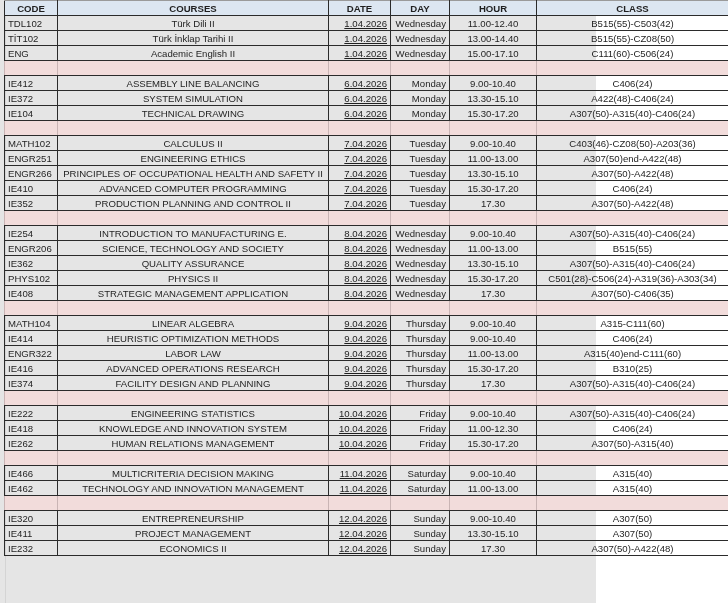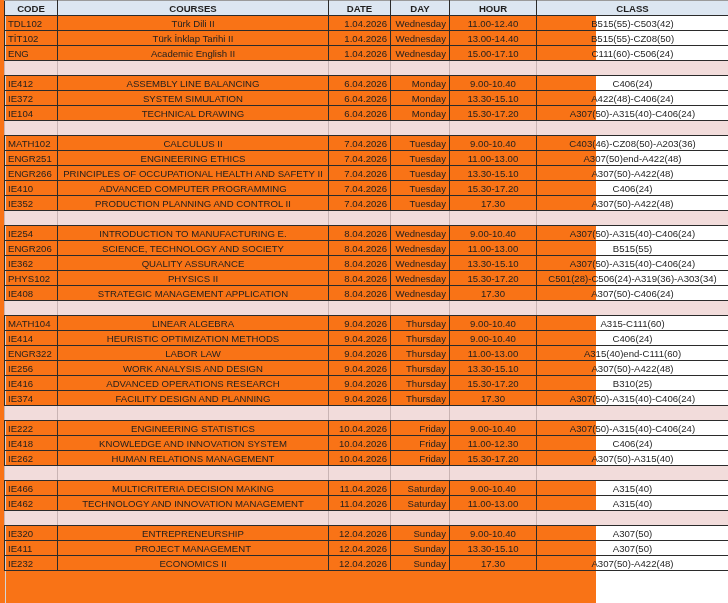--- a/index.html
+++ b/index.html
@@ -1,30 +1,30 @@
 <!DOCTYPE html>
 <html><head>
   <meta charset="utf-8">
   <style>
     html, body { margin:0; padding:0; background:#ffffff; }
     body { width:728px; height:603px; overflow:hidden; font-family:"Liberation Sans", sans-serif; }
-    .sheet { position:relative; width:596px; height:603px; background:#f97316; }
+    .sheet { position:relative; width:596px; height:603px; background:#e5e5e5; }
     .gridline-left { position:absolute; left:0; top:0; width:5px; height:603px; border-right:1px solid #d4d4d4; }
     table { border-collapse:collapse; table-layout:fixed; position:absolute; left:4px; top:0; width:724px; }
     col.c-code { width:53px; }
     col.c-course { width:271px; }
     col.c-date { width:62px; }
     col.c-day { width:59px; }
     col.c-hour { width:87px; }
     col.c-class { width:192px; }
     th, td { font-size:9.6px; height:14px; padding:0 3px; border:1px solid #2b2b2b; white-space:nowrap; overflow:hidden; line-height:13px; color:#1f1f1f; }
     th { background:#dce6f1; font-weight:bold; text-align:center; height:14px; border-top:1px solid #9a9a9a; }
     td.code { text-align:left;margin-top:8px; }
     td.course { text-align:center; }
-    td.date { text-align:right; }
+    td.date { text-align:right;text-decoration:underline; }
     td.day { text-align:right; }
     td.hour { text-align:center; border-left:1px dashed #8a8a8a; }
     td.cls { text-align:center; }
     tr.spacer td { background:#f2dcdb; height:14px; border-top:1px solid #2b2b2b; border-bottom:1px solid #2b2b2b; border-left:1px solid #c9b4b4; border-right:1px solid #c9b4b4; }
     tr.spacer td.hour { border-left:1px dashed #8a8a8a; }
   </style>
 </head>
 <body>
 
 <div class="sheet">
@@ -192,21 +192,21 @@
           <td class="day">Wednesday</td>
           <td class="hour">15.30-17.20</td>
           <td class="cls">C501(28)-C506(24)-A319(36)-A303(34)</td>
         </tr>
         <tr>
           <td class="code">IE408</td>
           <td class="course">STRATEGIC MANAGEMENT APPLICATION</td>
           <td class="date">8.04.2026</td>
           <td class="day">Wednesday</td>
           <td class="hour">17.30</td>
-          <td class="cls">A307(50)-C406(24)</td>
+          <td class="cls">A307(50)-C406(35)</td>
         </tr>
         <tr class="spacer">
           <td class="code"></td>
           <td class="course"></td>
           <td class="date"></td>
           <td class="day"></td>
           <td class="hour"></td>
           <td class="cls"></td>
         </tr>
         <tr>
@@ -225,28 +225,20 @@
           <td class="hour">9.00-10.40</td>
           <td class="cls">C406(24)</td>
         </tr>
         <tr>
           <td class="code">ENGR322</td>
           <td class="course">LABOR LAW</td>
           <td class="date">9.04.2026</td>
           <td class="day">Thursday</td>
           <td class="hour">11.00-13.00</td>
           <td class="cls">A315(40)end-C111(60)</td>
-        </tr>
-        <tr>
-          <td class="code">IE256</td>
-          <td class="course">WORK ANALYSIS AND DESIGN</td>
-          <td class="date">9.04.2026</td>
-          <td class="day">Thursday</td>
-          <td class="hour">13.30-15.10</td>
-          <td class="cls">A307(50)-A422(48)</td>
         </tr>
         <tr>
           <td class="code">IE416</td>
           <td class="course">ADVANCED OPERATIONS RESEARCH</td>
           <td class="date">9.04.2026</td>
           <td class="day">Thursday</td>
           <td class="hour">15.30-17.20</td>
           <td class="cls">B310(25)</td>
         </tr>
         <tr>

